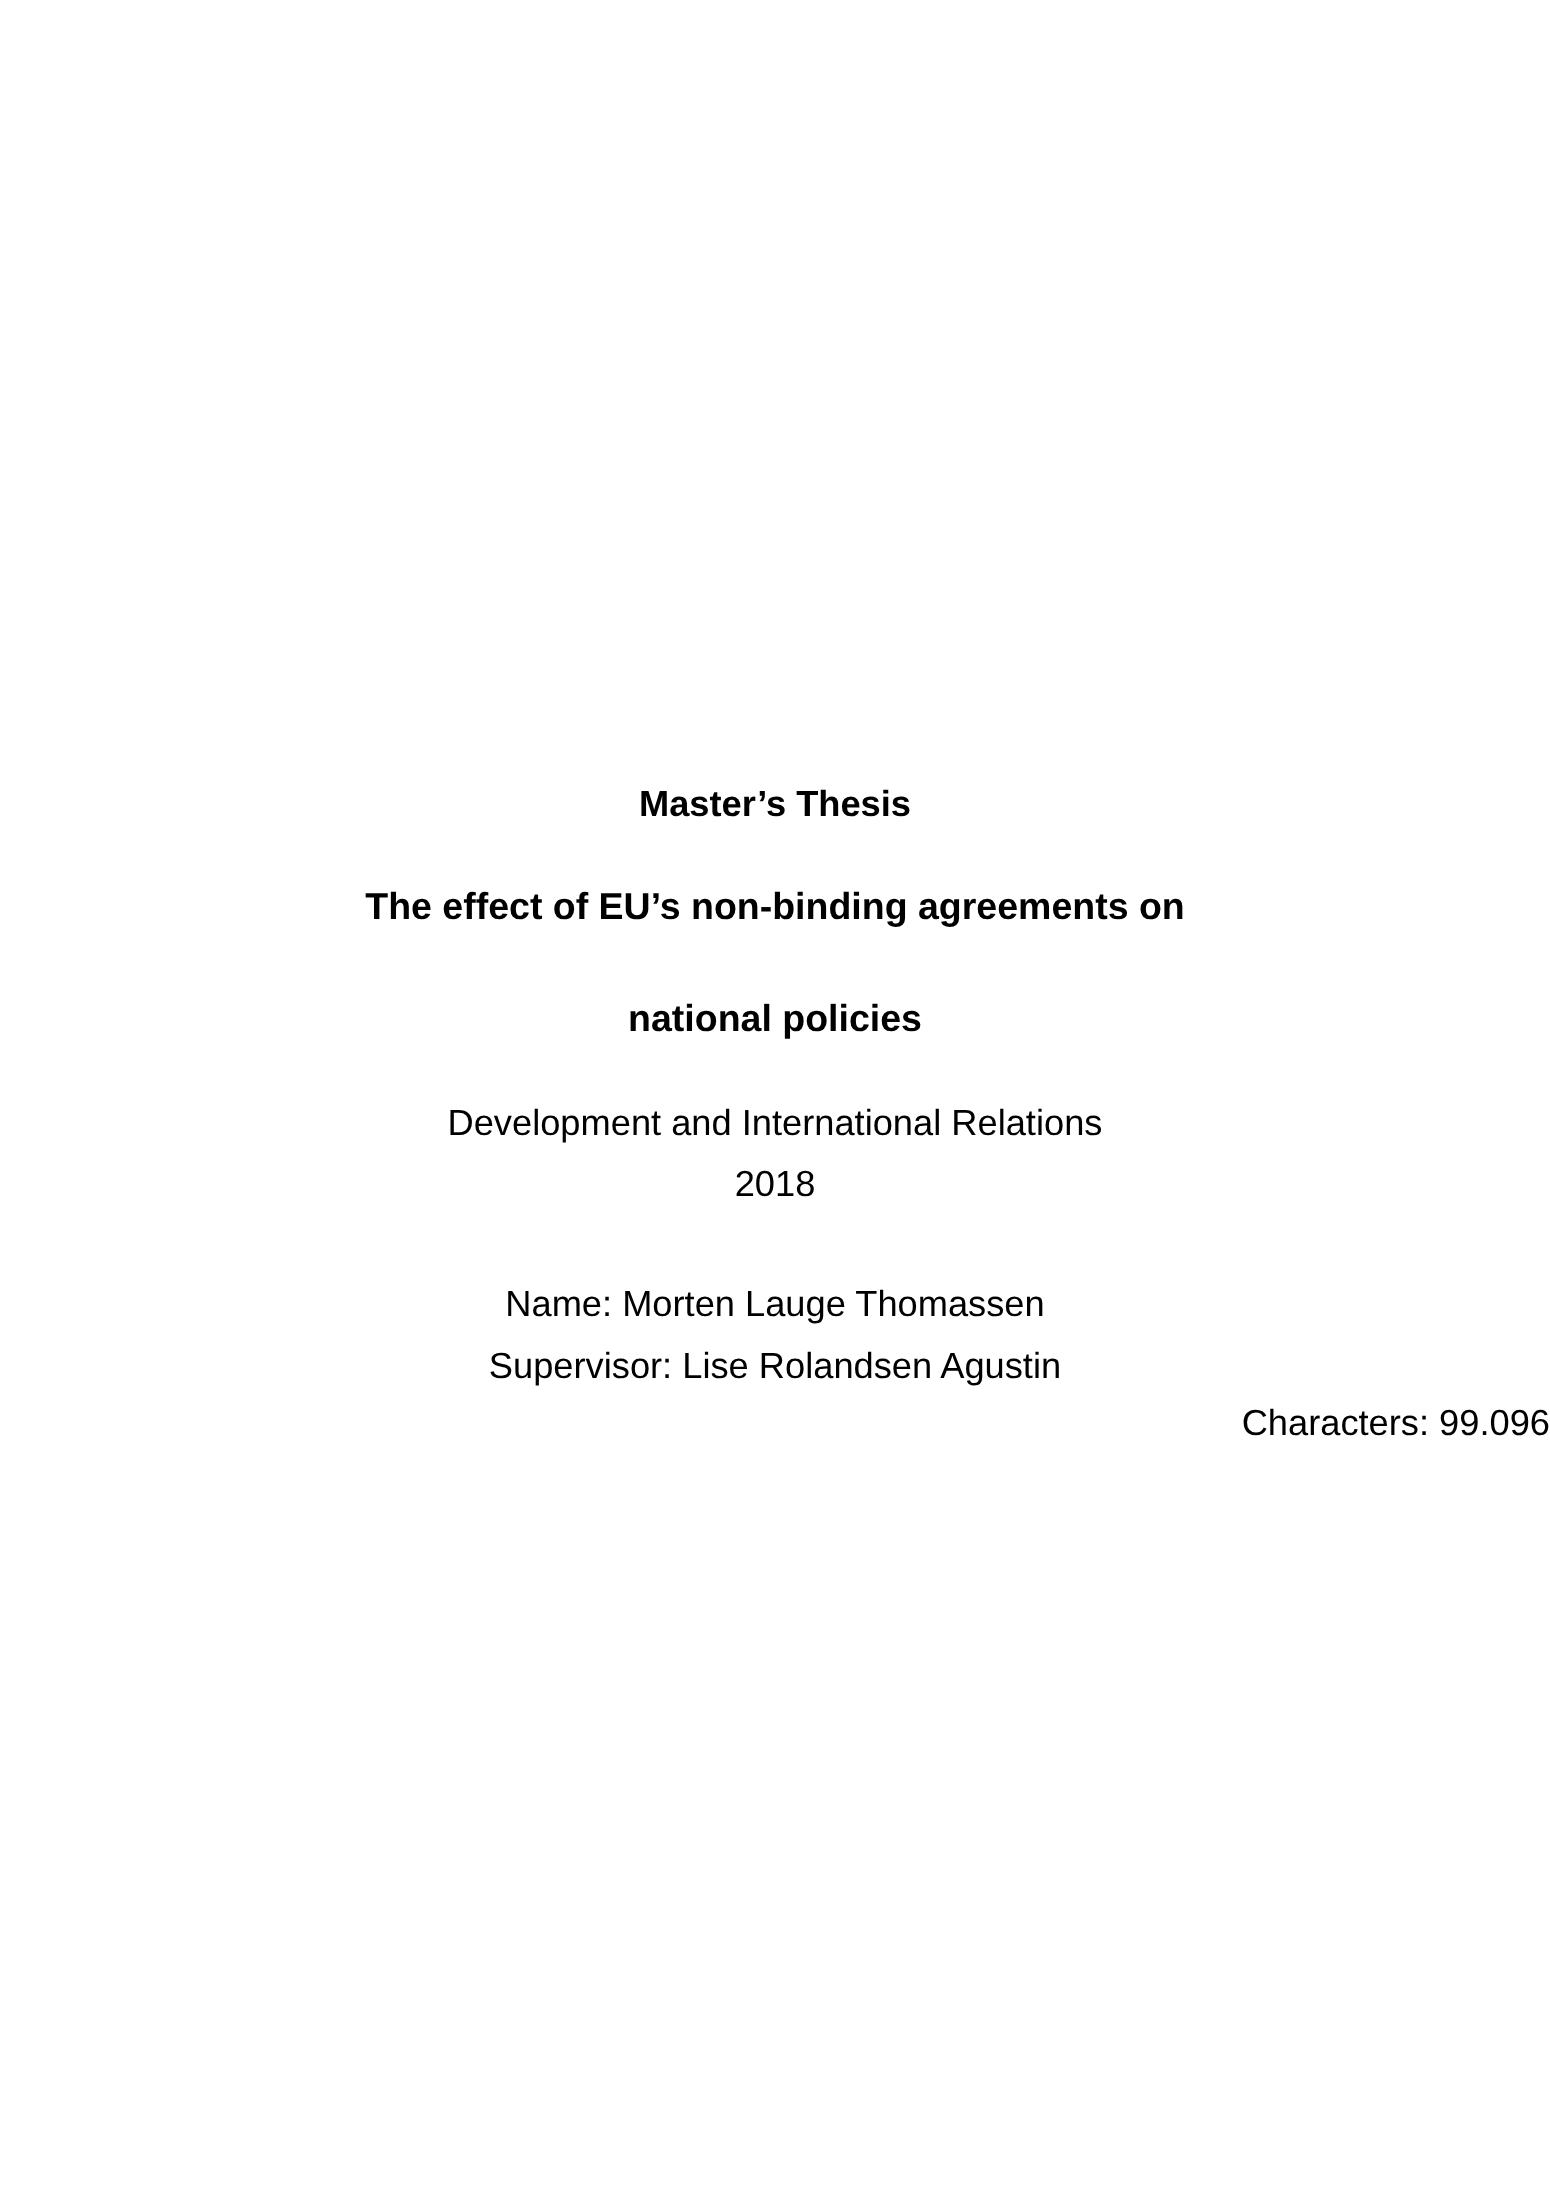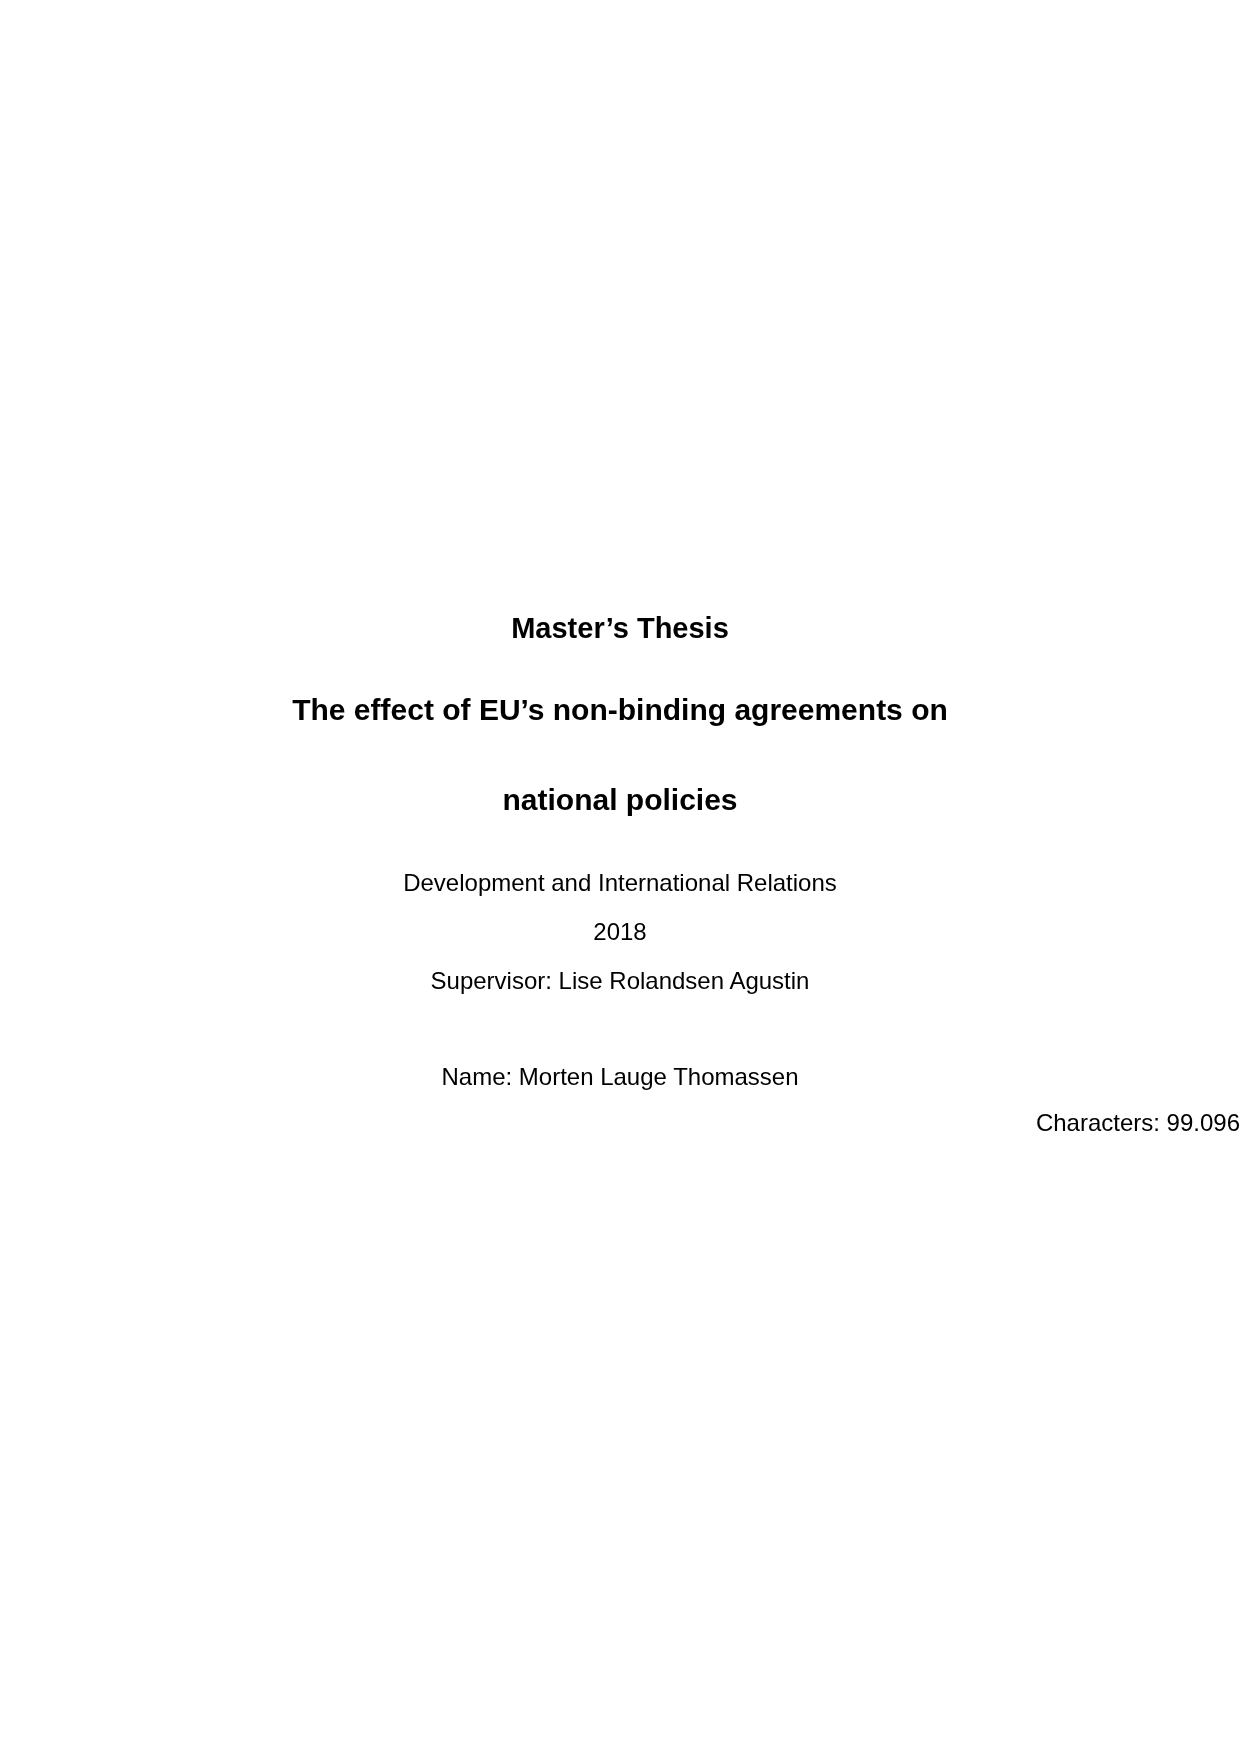--- a/index.html
+++ b/index.html
@@ -8,58 +8,58 @@
     background: #ffffff;
   }
   .page {
     position: relative;
     width: 1240px;
     height: 1315px;
     background: #ffffff;
     color: #000000;
     font-family: "Liberation Sans", sans-serif;
     overflow: hidden;
-    margin: 0 auto;
+    margin: 16px auto;
   }
   .content {
     box-sizing: border-box;
     padding-top: 610px;
     text-align: center;
     width: 100%;
   }
   .kicker {
     font-size: 29px;
     font-weight: bold;
     line-height: 36px;
   }
   .title-line {
     font-size: 30px;
     font-weight: bold;
     line-height: 48px;
   }
   .title-line-1 { margin-top: 40px; }
   .title-line-2 { margin-top: 42px; }
   .body-line {
-    font-size: 24px;
+    font-size: 29px;
     font-weight: normal;
     line-height: 36px;
   }
   .program    { margin-top: 41px; }
   .year       { margin-top: 13px; }
   .author     { margin-top: 60px; }
   .supervisor { margin-top: 13px; }
   .characters { margin-top: 10px; text-align: right; }
 </style>
 </head>
 <body>
 
 <div class="page">
   <div class="content">
     <div class="kicker">Master’s Thesis</div>
     <div class="title-line title-line-1">The effect of EU’s non-binding agreements on</div>
     <div class="title-line title-line-2">national policies</div>
     <div class="body-line program">Development and International Relations</div>
     <div class="body-line year">2018</div>
+    <div class="body-line author">Name: Morten Lauge Thomassen</div>
     <div class="body-line supervisor">Supervisor: Lise Rolandsen Agustin</div>
-    <div class="body-line author">Name: Morten Lauge Thomassen</div>
     <div class="body-line characters">Characters: 99.096</div>
   </div>
 </div>
 
 </body></html>

